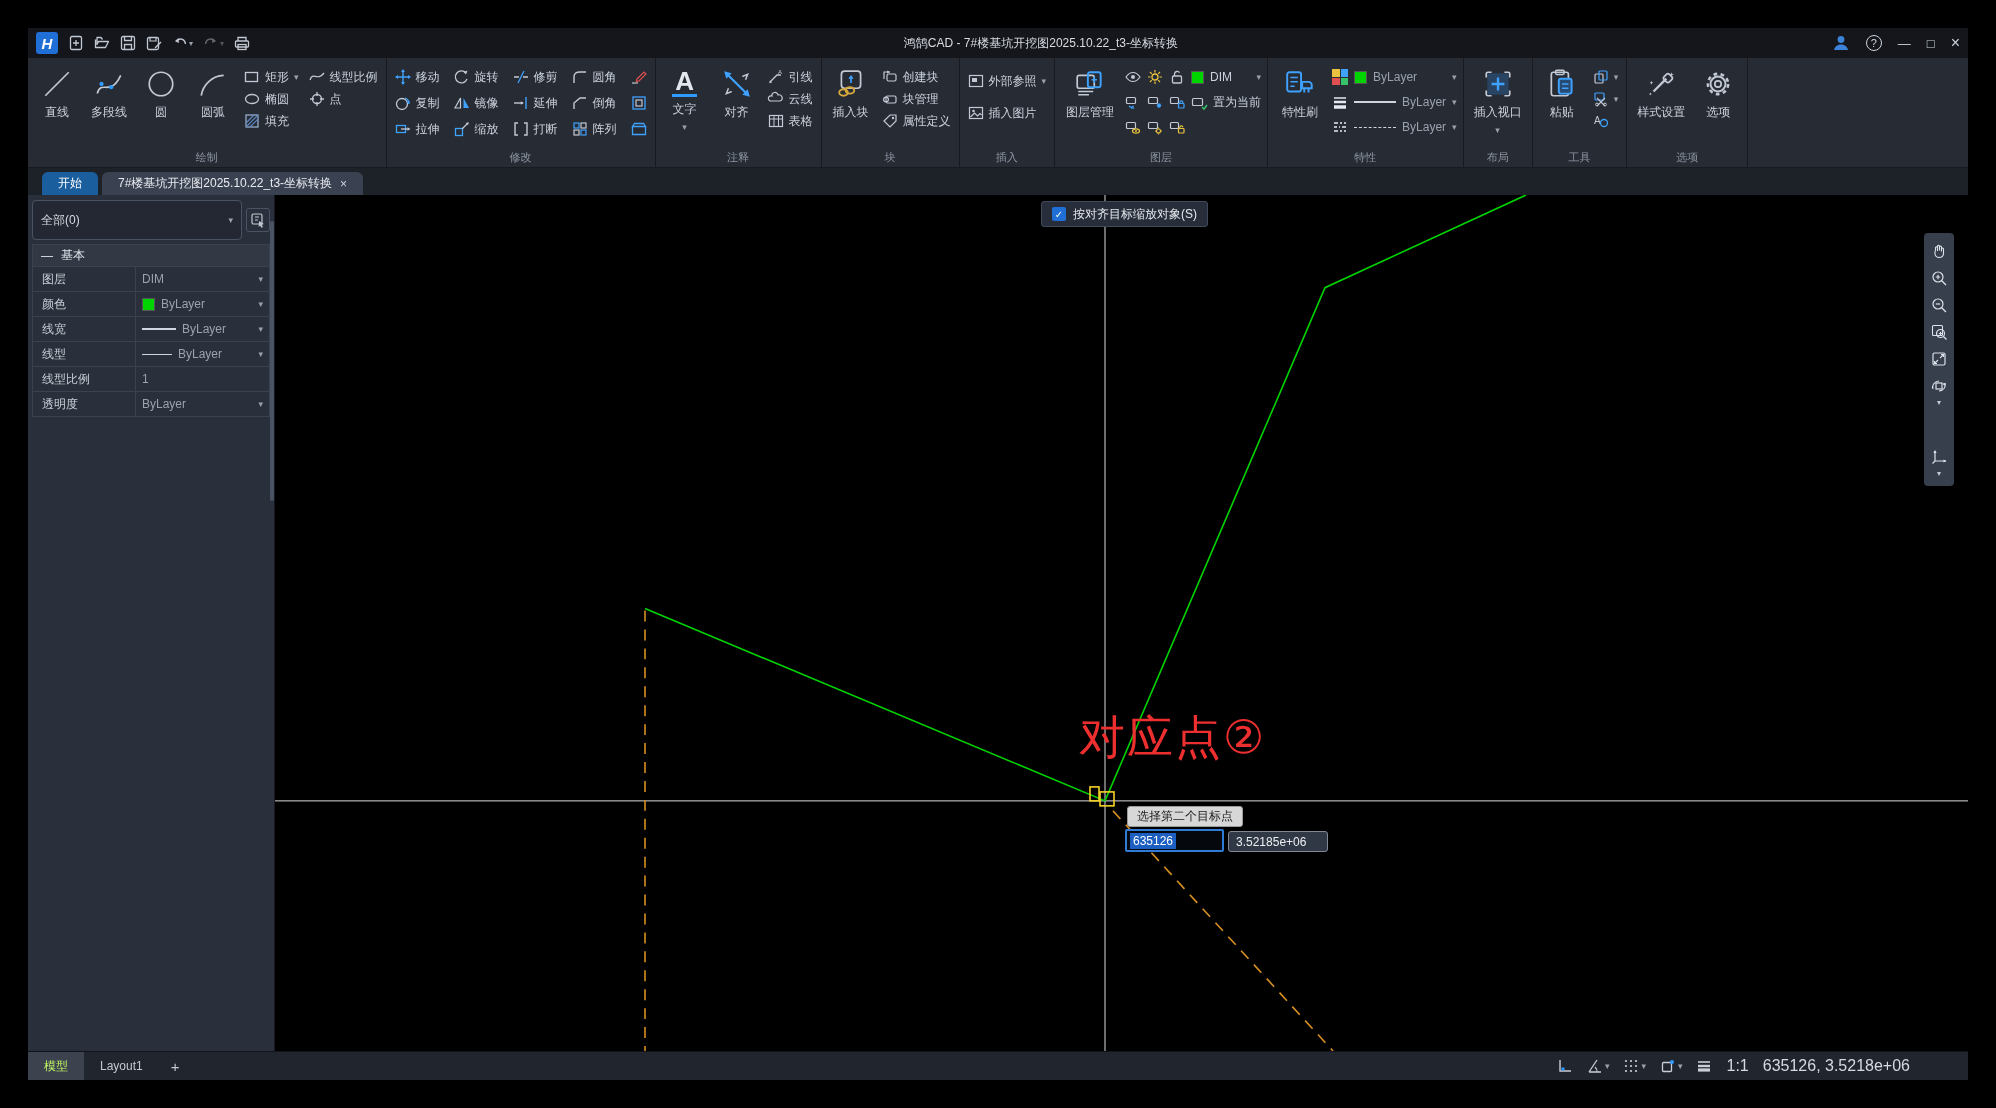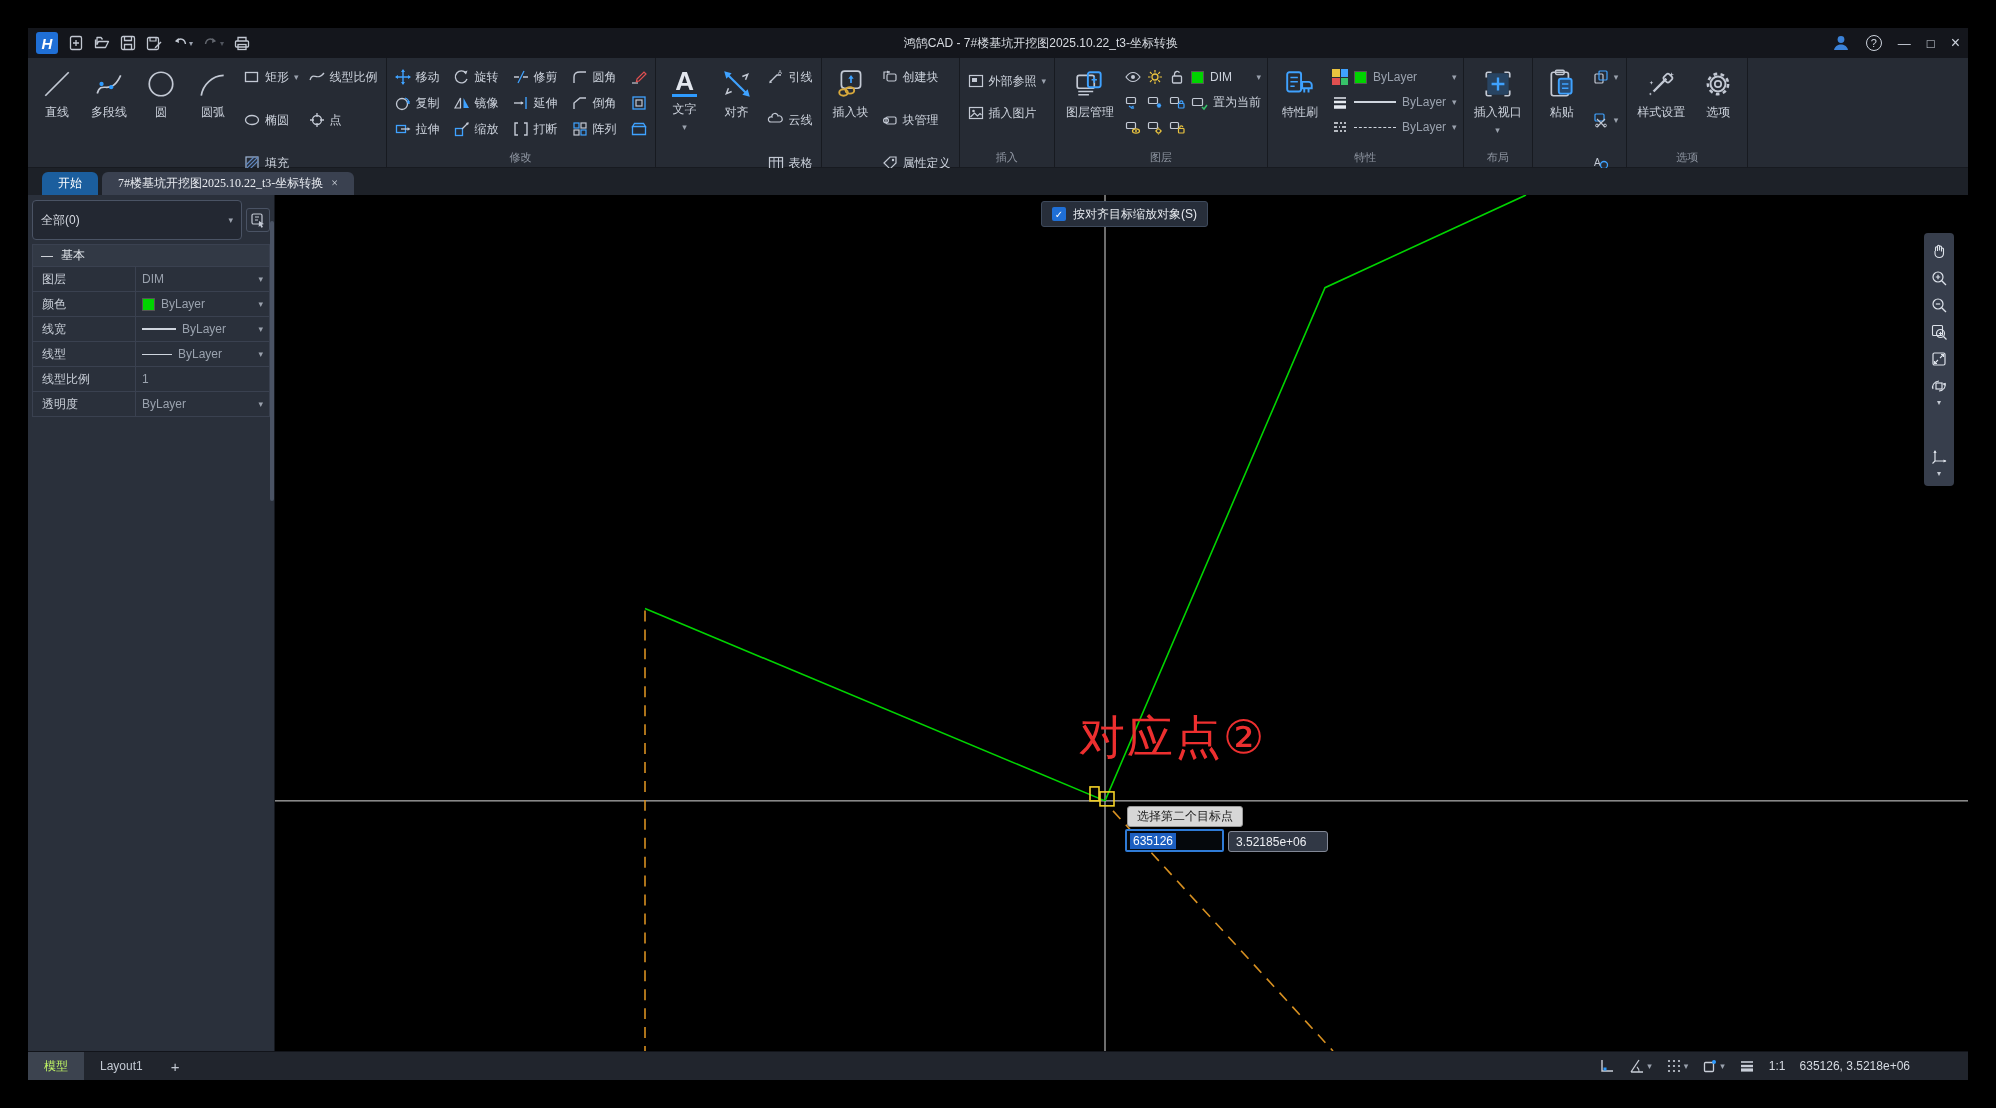--- a/index.html
+++ b/index.html
@@ -19,38 +19,38 @@
   .helpico { width:16px; height:16px; border:1px solid #cdd3dd; border-radius:50%; font-size:11px; display:flex; align-items:center; justify-content:center; }
   .dim { opacity:.45; }
 
   
   .ribbon { height:110px; background:#262b34; display:flex; align-items:stretch; border-bottom:1px solid #171a20; flex:0 0 auto; }
   .rgroup { display:flex; flex-direction:column; padding:4px 6px 0 6px; border-right:1px solid #171a20; }
   .rbody { flex:1; display:flex; gap:6px; align-items:flex-start; }
   .rlabel { height:17px; text-align:center; color:#8f96a2; font-size:11px; line-height:15px; }
   .bigbtn { width:46px; height:86px; display:flex; flex-direction:column; align-items:center; justify-content:flex-start; padding-top:6px; gap:6px; color:#ccd2dc; font-size:12px; border-radius:3px; }
   .bigbtn .lbl { line-height:13px; text-align:right; }
-  .smallcol { display:flex; flex-direction:column; justify-content:flex-start; gap:21px; padding-top:4px; }
+  .smallcol { display:flex; flex-direction:column; justify-content:flex-start; gap:0; padding-top:4px; }
   .sbtn { display:flex; align-items:center; gap:5px; height:22px; color:#ccd2dc; font-size:12px; border-radius:3px; padding:0 2px; white-space:nowrap; }
   .sgrid { display:grid; grid-template-rows:repeat(3,24px); grid-auto-flow:column; gap:2px 10px; padding-top:4px; }
   .chev { color:#9aa1ad; font-size:9px; }
   .ico14 { width:16px; height:16px; flex:0 0 auto; }
   .ico30 { width:32px; height:32px; }
   .atext { font-size:26px; color:#e3e7ee; line-height:26px; border-bottom:3px solid #2e9bff; padding:0 3px; font-weight:bold; }
   .swatch { width:13px; height:13px; background:#00d400; border:1px solid #555; }
   .swgrid { width:16px; height:16px; display:grid; grid-template-columns:1fr 1fr; grid-template-rows:1fr 1fr; gap:1px; }
   .swgrid i { display:block; }
   .bylayer { color:#9aa2ae; font-size:12px; }
   .lwline { width:42px; height:2px; background:#cfd5de; }
   .ltline { width:42px; height:0; border-top:1px dashed #cfd5de; }
   .layrows { display:flex; flex-direction:column; gap:3px; padding-top:4px; }
   .layrow { display:flex; align-items:center; gap:6px; height:22px; color:#ccd2dc; font-size:12px; }
 
   
-  .tabrow { height:27px; background:#1d2128; display:flex; align-items:flex-end; padding-left:14px; gap:4px; flex:0 0 auto;font-family:Liberation Serif, serif; }
+  .tabrow { height:27px; background:#1d2128; display:flex; align-items:flex-end; padding-left:14px; gap:4px; flex:0 0 auto; }
   .dtab { height:23px; display:flex; align-items:center; padding:0 16px; font-size:12px; border-radius:6px 6px 0 0; }
   .dtab.start { background:#1b5e9e; color:#fff; }
   .dtab.doc { background:#3a4150; color:#e8ebf0; gap:8px; }
   .dtab .x { color:#cfd4dc; font-size:12px; }
 
   
   .main { flex:1; display:flex; min-height:0; }
 
   
   .props { width:247px; background:#2a303b; border-right:1px solid #15181e; display:flex; flex-direction:column; padding:5px 4px 0 4px; position:relative; }
@@ -83,21 +83,21 @@
   .navgap { height:34px; }
 
   
   .bottombar { height:29px; background:#21252d; border-top:1px solid #12141a; display:flex; align-items:center; flex:0 0 auto; padding-right:58px; }
   .sheettabs { display:flex; align-items:center; height:100%; }
   .stab { height:100%; display:flex; align-items:center; padding:0 16px; font-size:12px; color:#c3c9d3; }
   .stab.active { background:#3c434f; color:#bef264; }
   .stplus { padding:0 12px; color:#c3c9d3; font-size:15px; }
   .statusr { margin-left:auto; display:flex; align-items:center; gap:14px; color:#c9ced8; }
   .statusr .sico { display:flex; align-items:center; gap:2px; }
-  .scaletxt,.coords { font-size:12px; color:#d5dae2; }
+  .scaletxt,.coords { font-size:16px; color:#d5dae2; }
 
   svg { overflow:visible; }
 </style>
 </head>
 <body>
 
 <div class="window">
 
   <div class="titlebar">
     <div class="qa">

